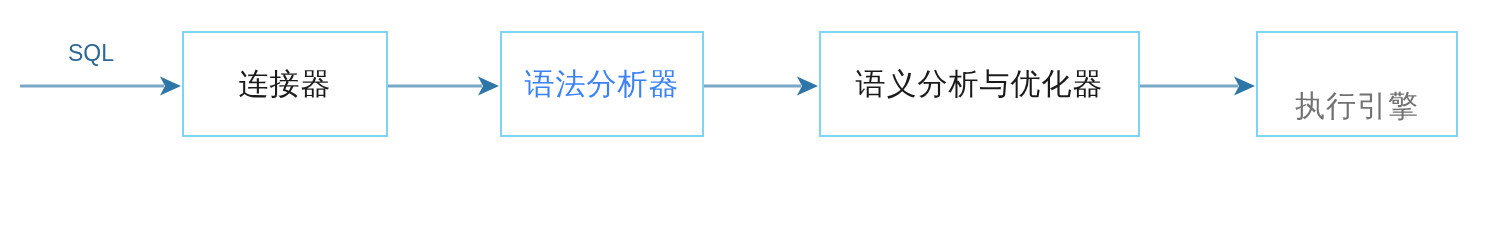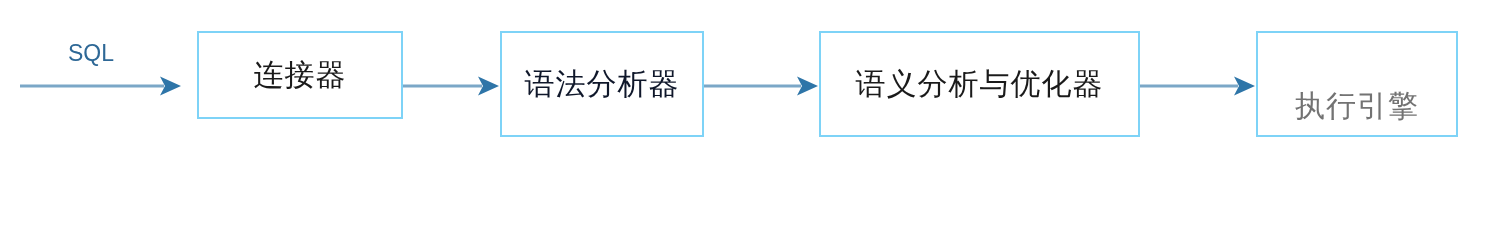--- a/index.html
+++ b/index.html
@@ -65,26 +65,26 @@
         <path d="M 499 86 L 478 76.5 L 483 86 L 478 95.5 Z" fill="#2e75a8"></path>
         <line x1="704" y1="86" x2="801" y2="86" stroke="#7ba7c7" stroke-width="3"></line>
         <path d="M 818 86 L 797 76.5 L 802 86 L 797 95.5 Z" fill="#2e75a8"></path>
         <line x1="1140" y1="86" x2="1238" y2="86" stroke="#7ba7c7" stroke-width="3"></line>
         <path d="M 1255 86 L 1234 76.5 L 1239 86 L 1234 95.5 Z" fill="#2e75a8"></path>
       </g>
   </svg>
 
   <div class="edge-label" style="left: 68px; top: 42px; color: rgb(46, 104, 150);">SQL</div>
 
-  <div class="stage-box" style="left: 197px; top: 31px; width: 206px; height: 88px; border-color: rgb(126, 211, 247); background: rgb(255, 255, 255);">
+  <div class="stage-box" style="left: 182px; top: 31px; width: 206px; height: 106px; border-color: rgb(126, 211, 247); background: rgb(255, 255, 255);">
     <span class="stage-label" style="color: rgb(26, 26, 26);">连接器</span>
   </div>
 
   <div class="stage-box" style="left: 500px; top: 31px; width: 204px; height: 106px; border-color: rgb(126, 211, 247); background: rgb(255, 255, 255);">
-    <span class="stage-label" style="color: #0f172a;">语法分析器</span>
+    <span class="stage-label" style="color: #3b82f6;">语法分析器</span>
   </div>
 
   <div class="stage-box" style="left: 819px; top: 31px; width: 321px; height: 106px; border-color: rgb(126, 211, 247); background: rgb(255, 255, 255); justify-content: center;">
     <span class="stage-label" style="color: rgb(26, 26, 26);">语义分析与优化器</span>
   </div>
 
   <div class="stage-box" style="left: 1256px; top: 31px; width: 202px; height: 106px; border-color: rgb(126, 211, 247); background: rgb(255, 255, 255);">
     <span class="stage-label" style="color: #737373; margin-top: 44px;">执行引擎</span>
   </div>
 

